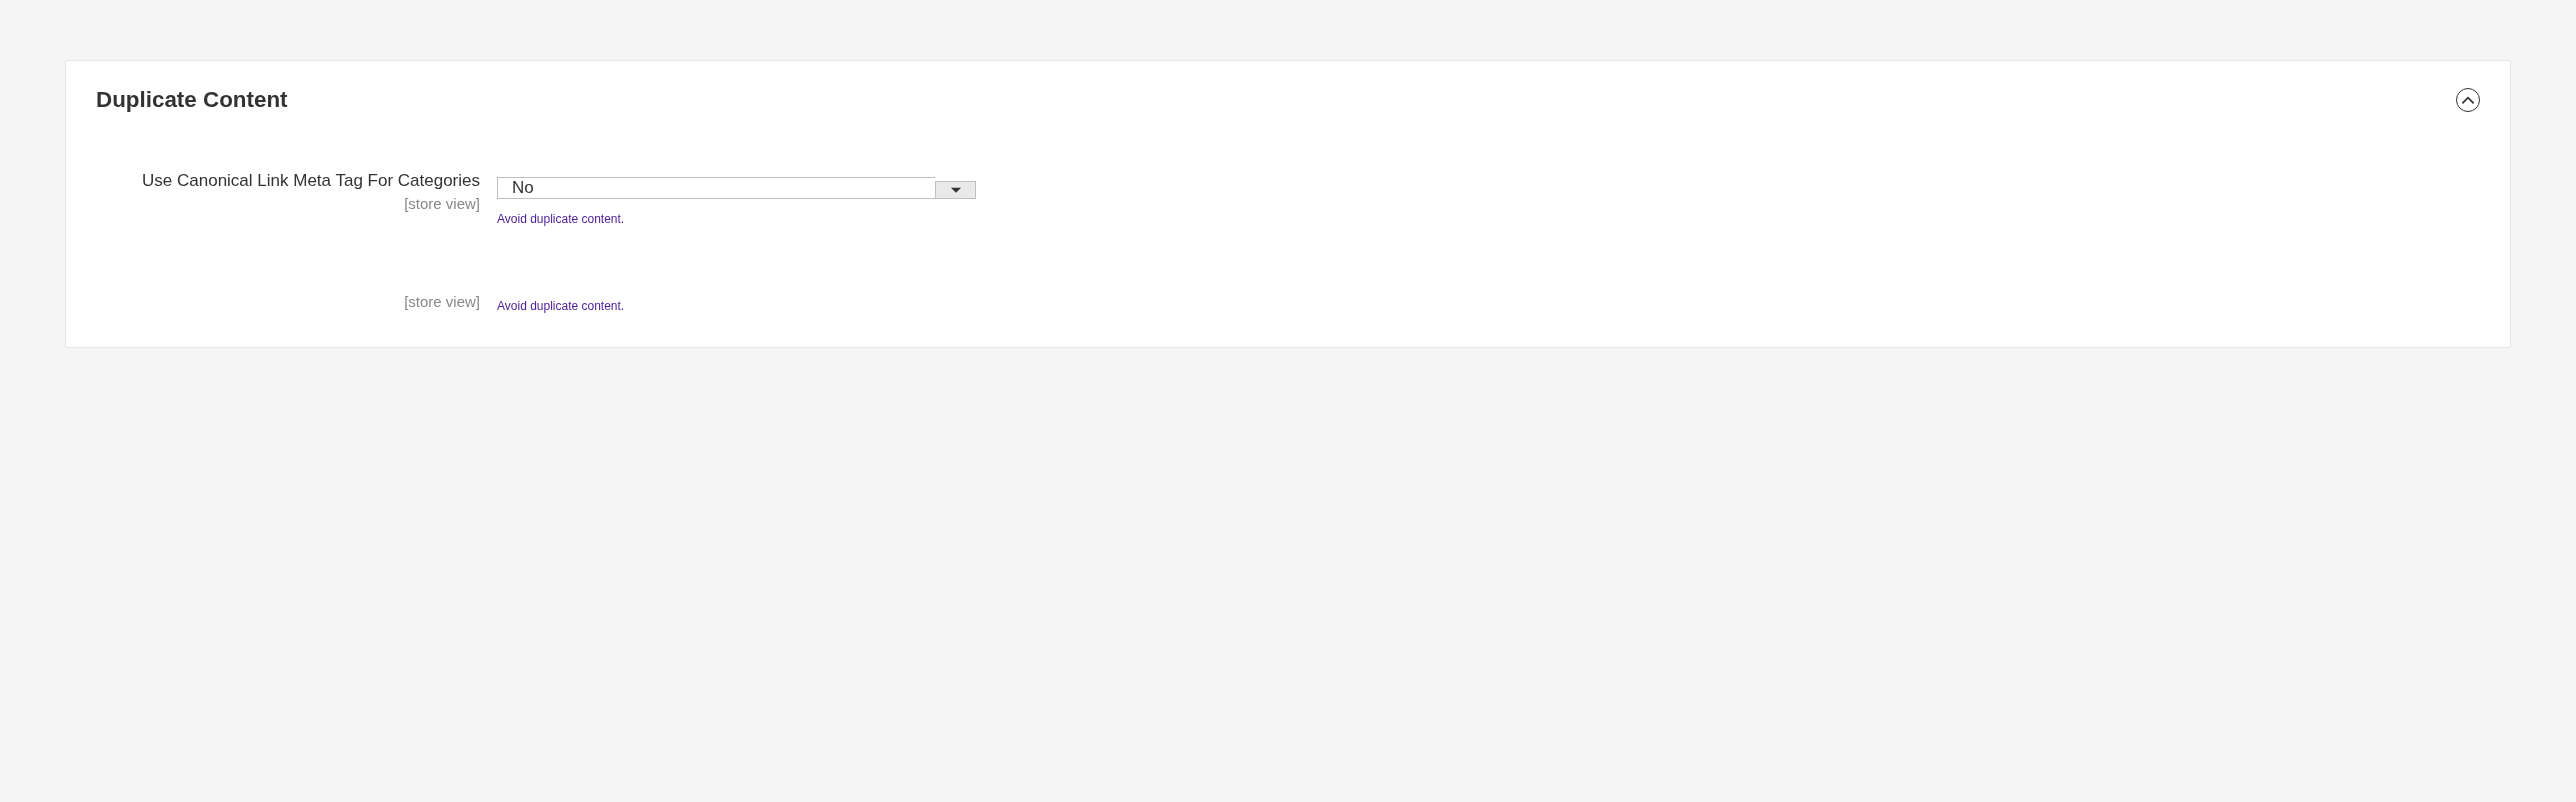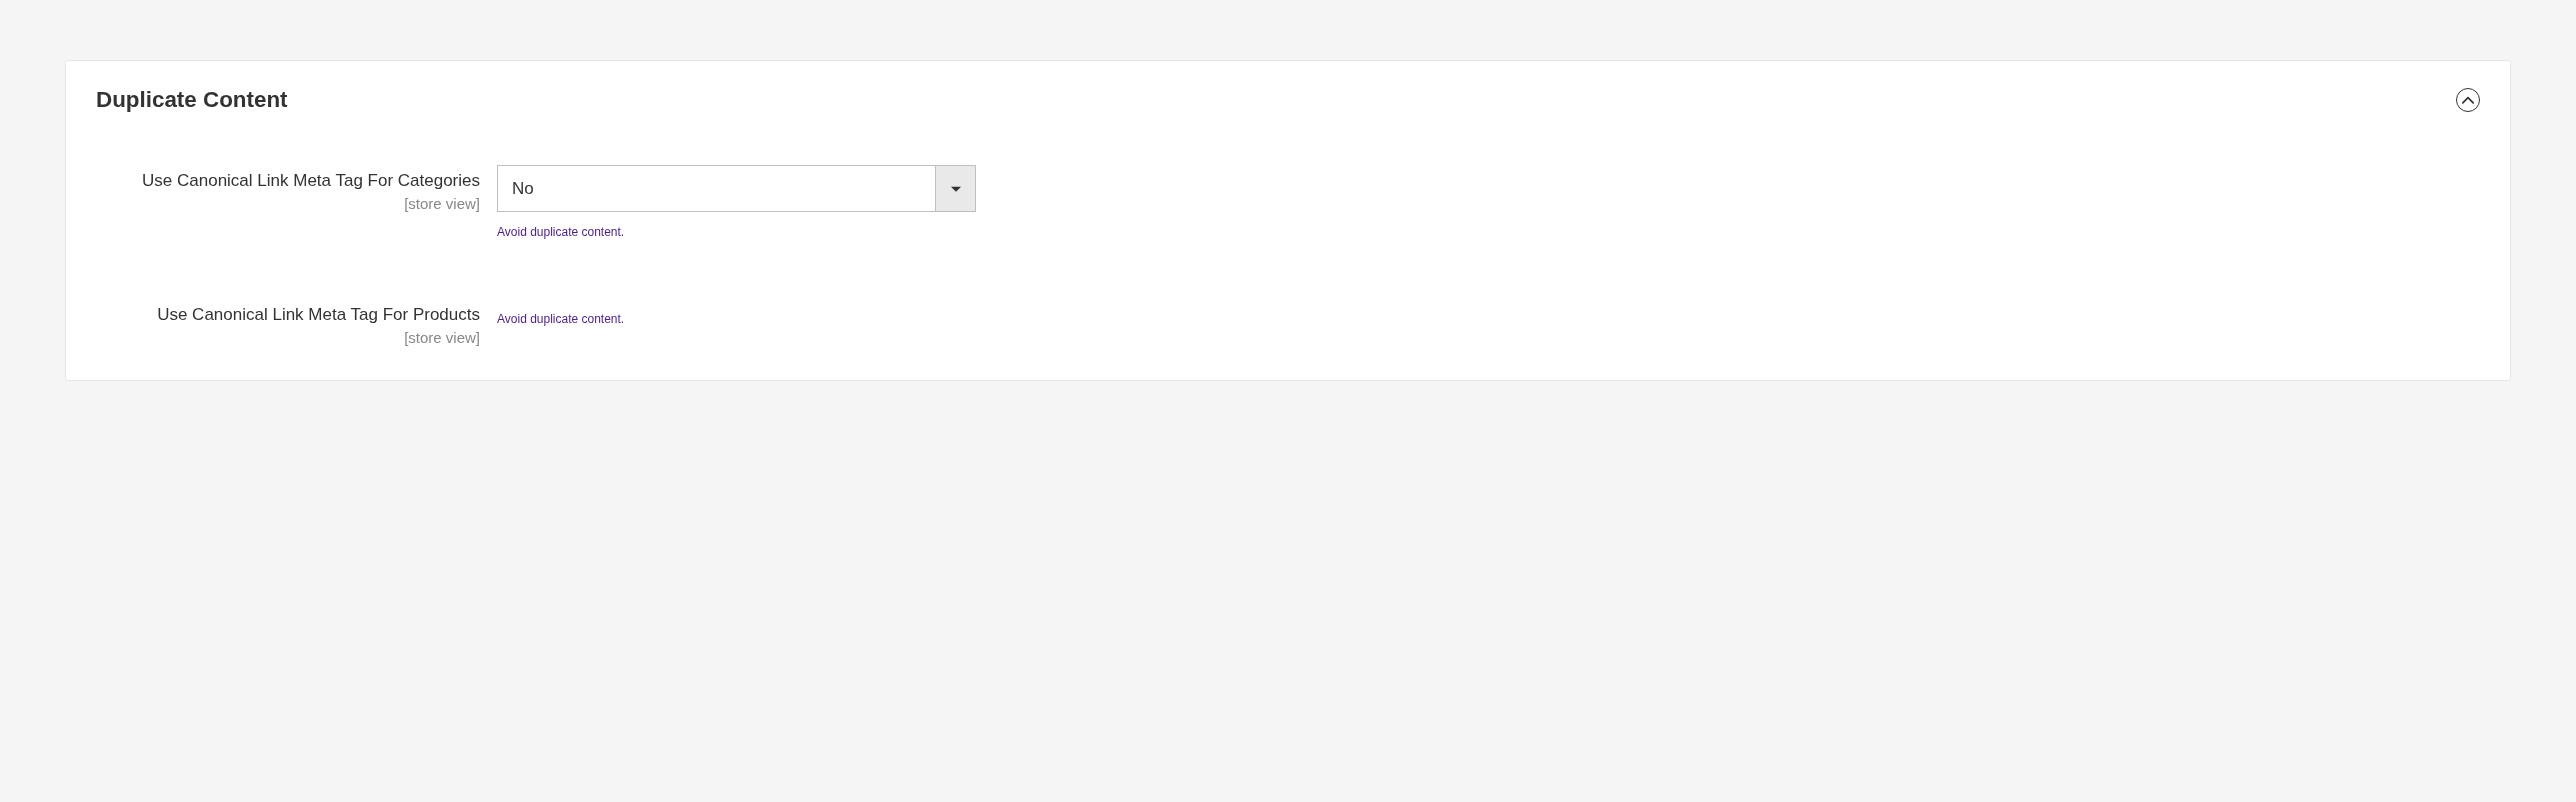--- a/index.html
+++ b/index.html
@@ -69,21 +69,22 @@
       color: #888888;
       display: block;
       margin-top: 1.7px;
     }
     .control-column {
       flex: 0 0 479px;
     }
     .select-wrapper {
       display: flex;
       width: 479px;
-      height: 47px;
+      height: 34px;
+      align-items: flex-end;
     }
     .select-value {
       flex: 1;
       border: 0.9px solid #bfbfbf;
       border-right: none;
       padding: 0 14px;
       display: flex;
       align-items: center;
       font-size: 17px;
       color: #333333;
@@ -137,21 +138,20 @@
             </svg>
           </span>
         </div>
       </div>
       <div class="field-comment">Avoid duplicate content.</div>
     </div>
   </div>
 
   <div class="form-row">
     <div class="label-column">
-      <span class="field-label">Use Canonical Link Meta Tag For Products</span>
       <span class="scope-label">[store view]</span>
     </div>
     <div class="control-column">
       <div class="field-comment">Avoid duplicate content.</div>
     </div>
   </div>
 </div>
 
 
 </body></html>

